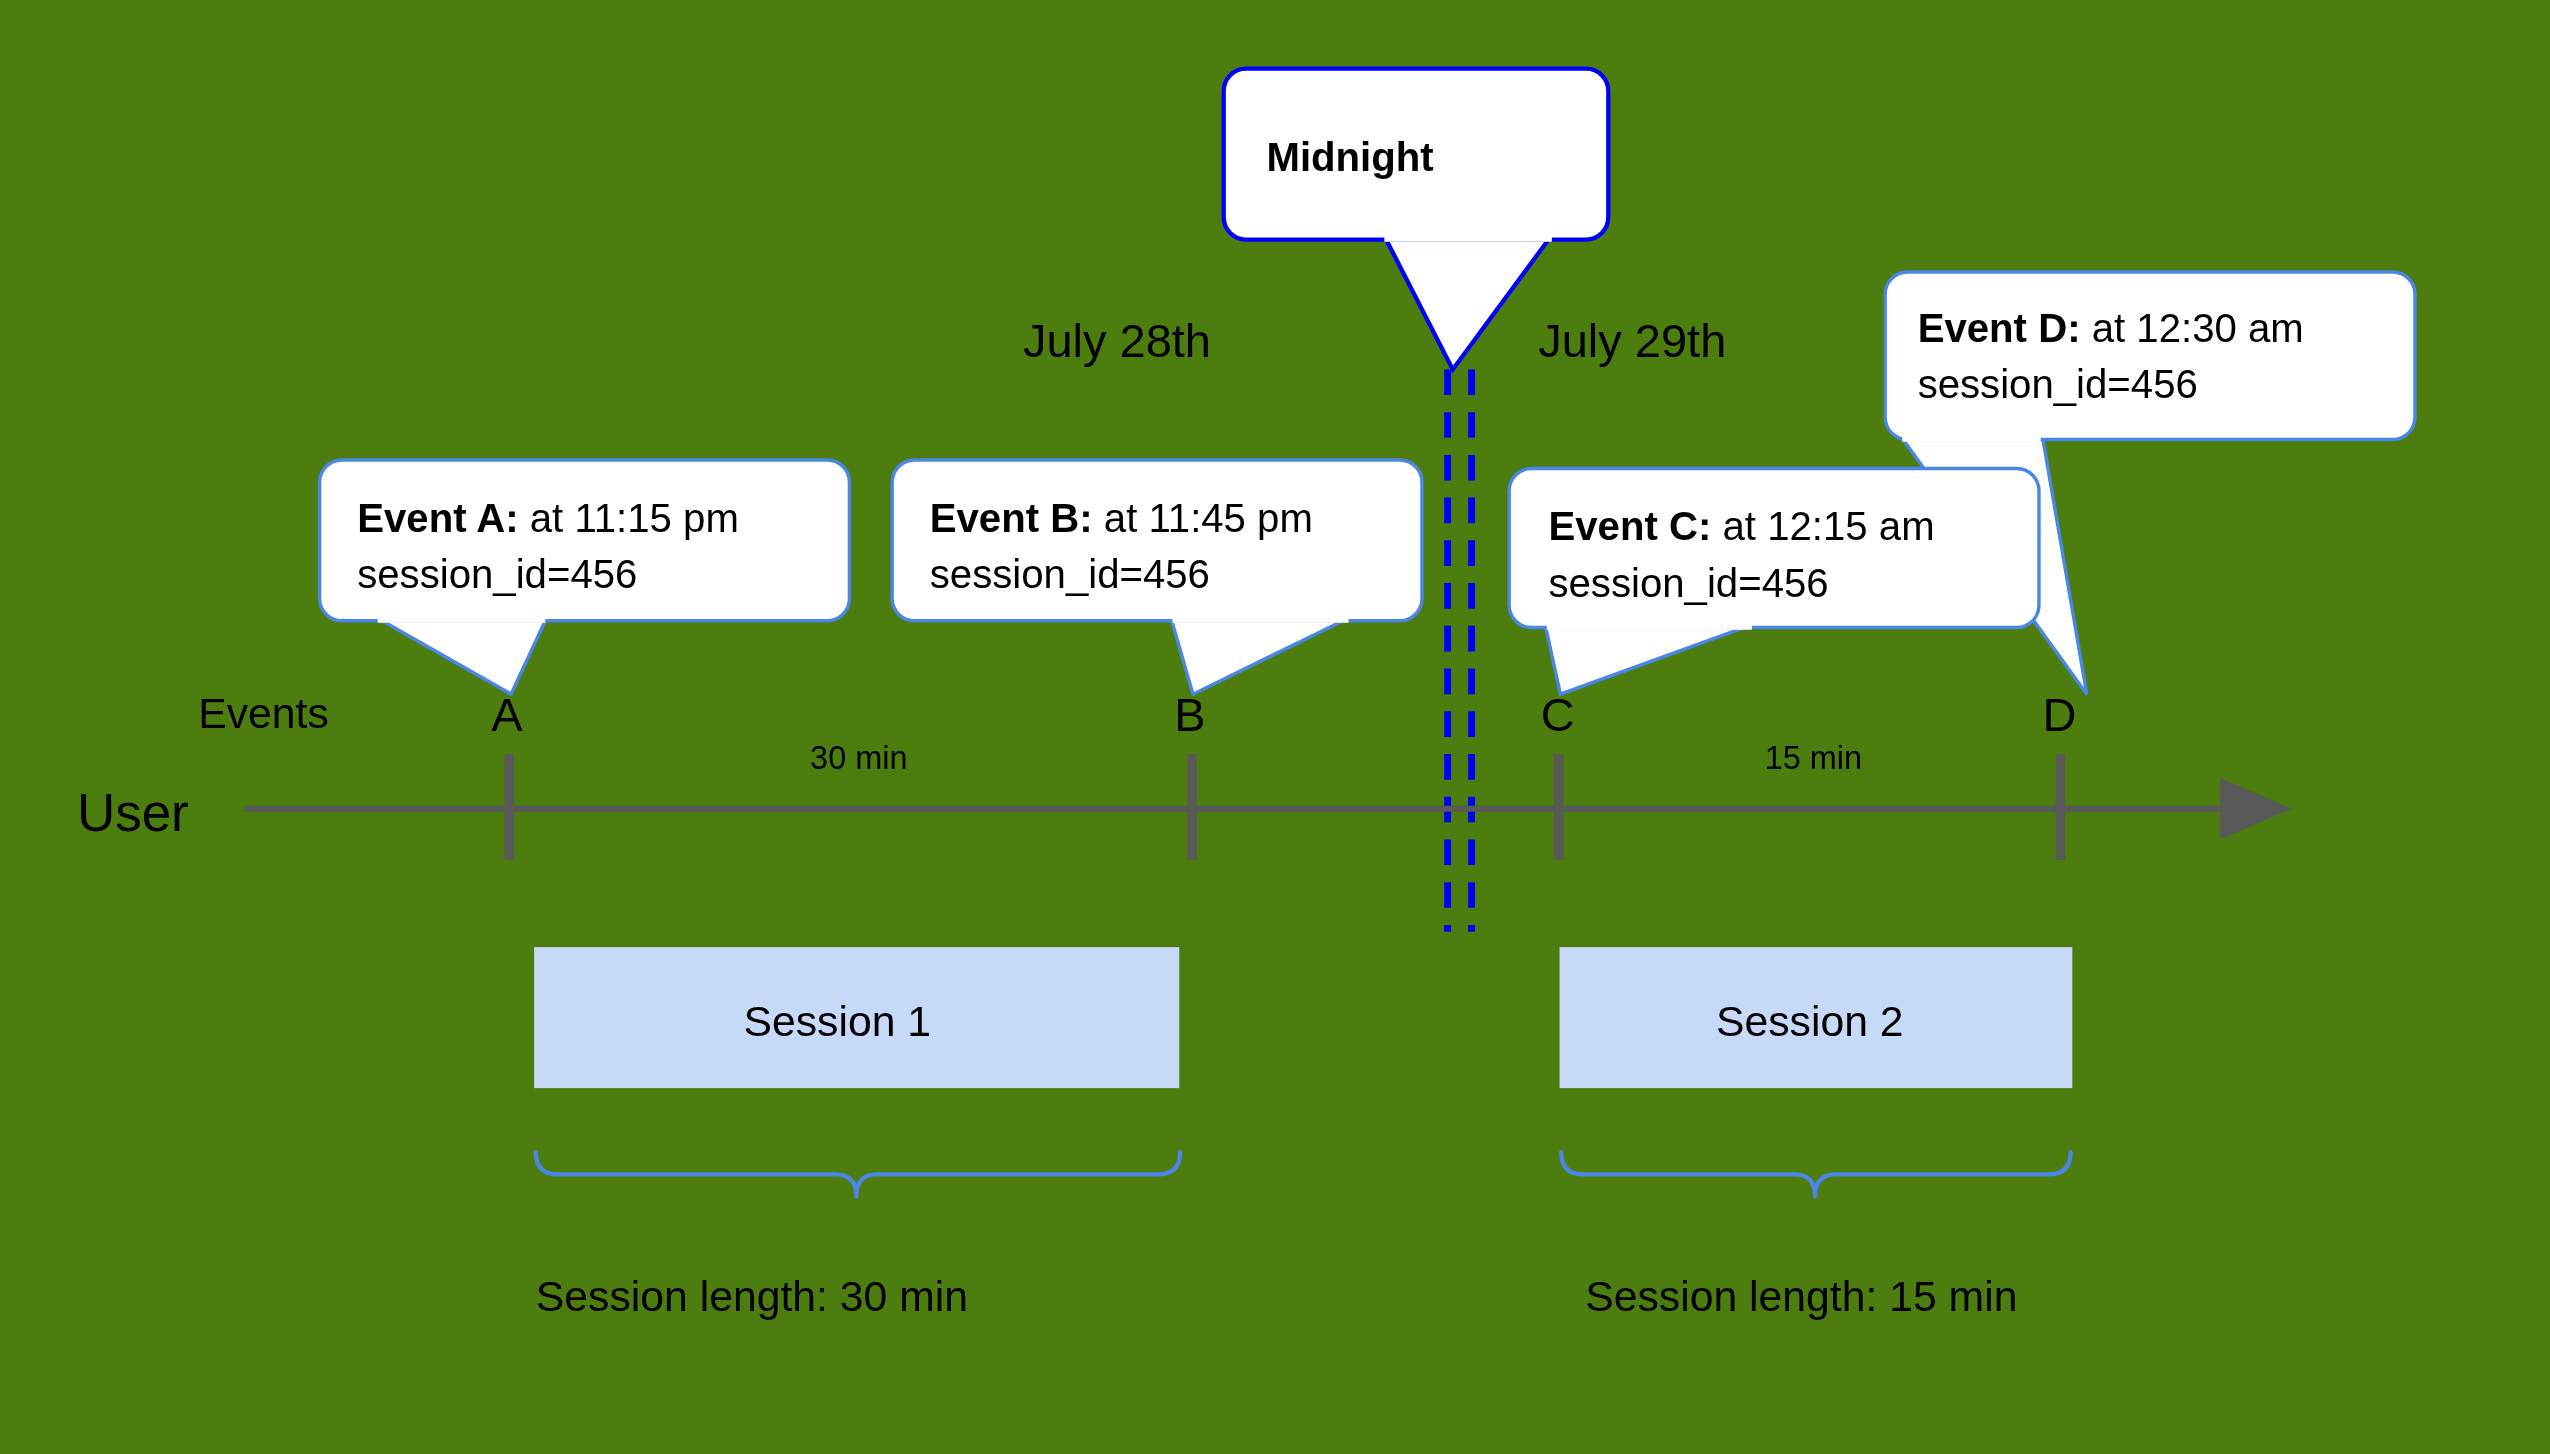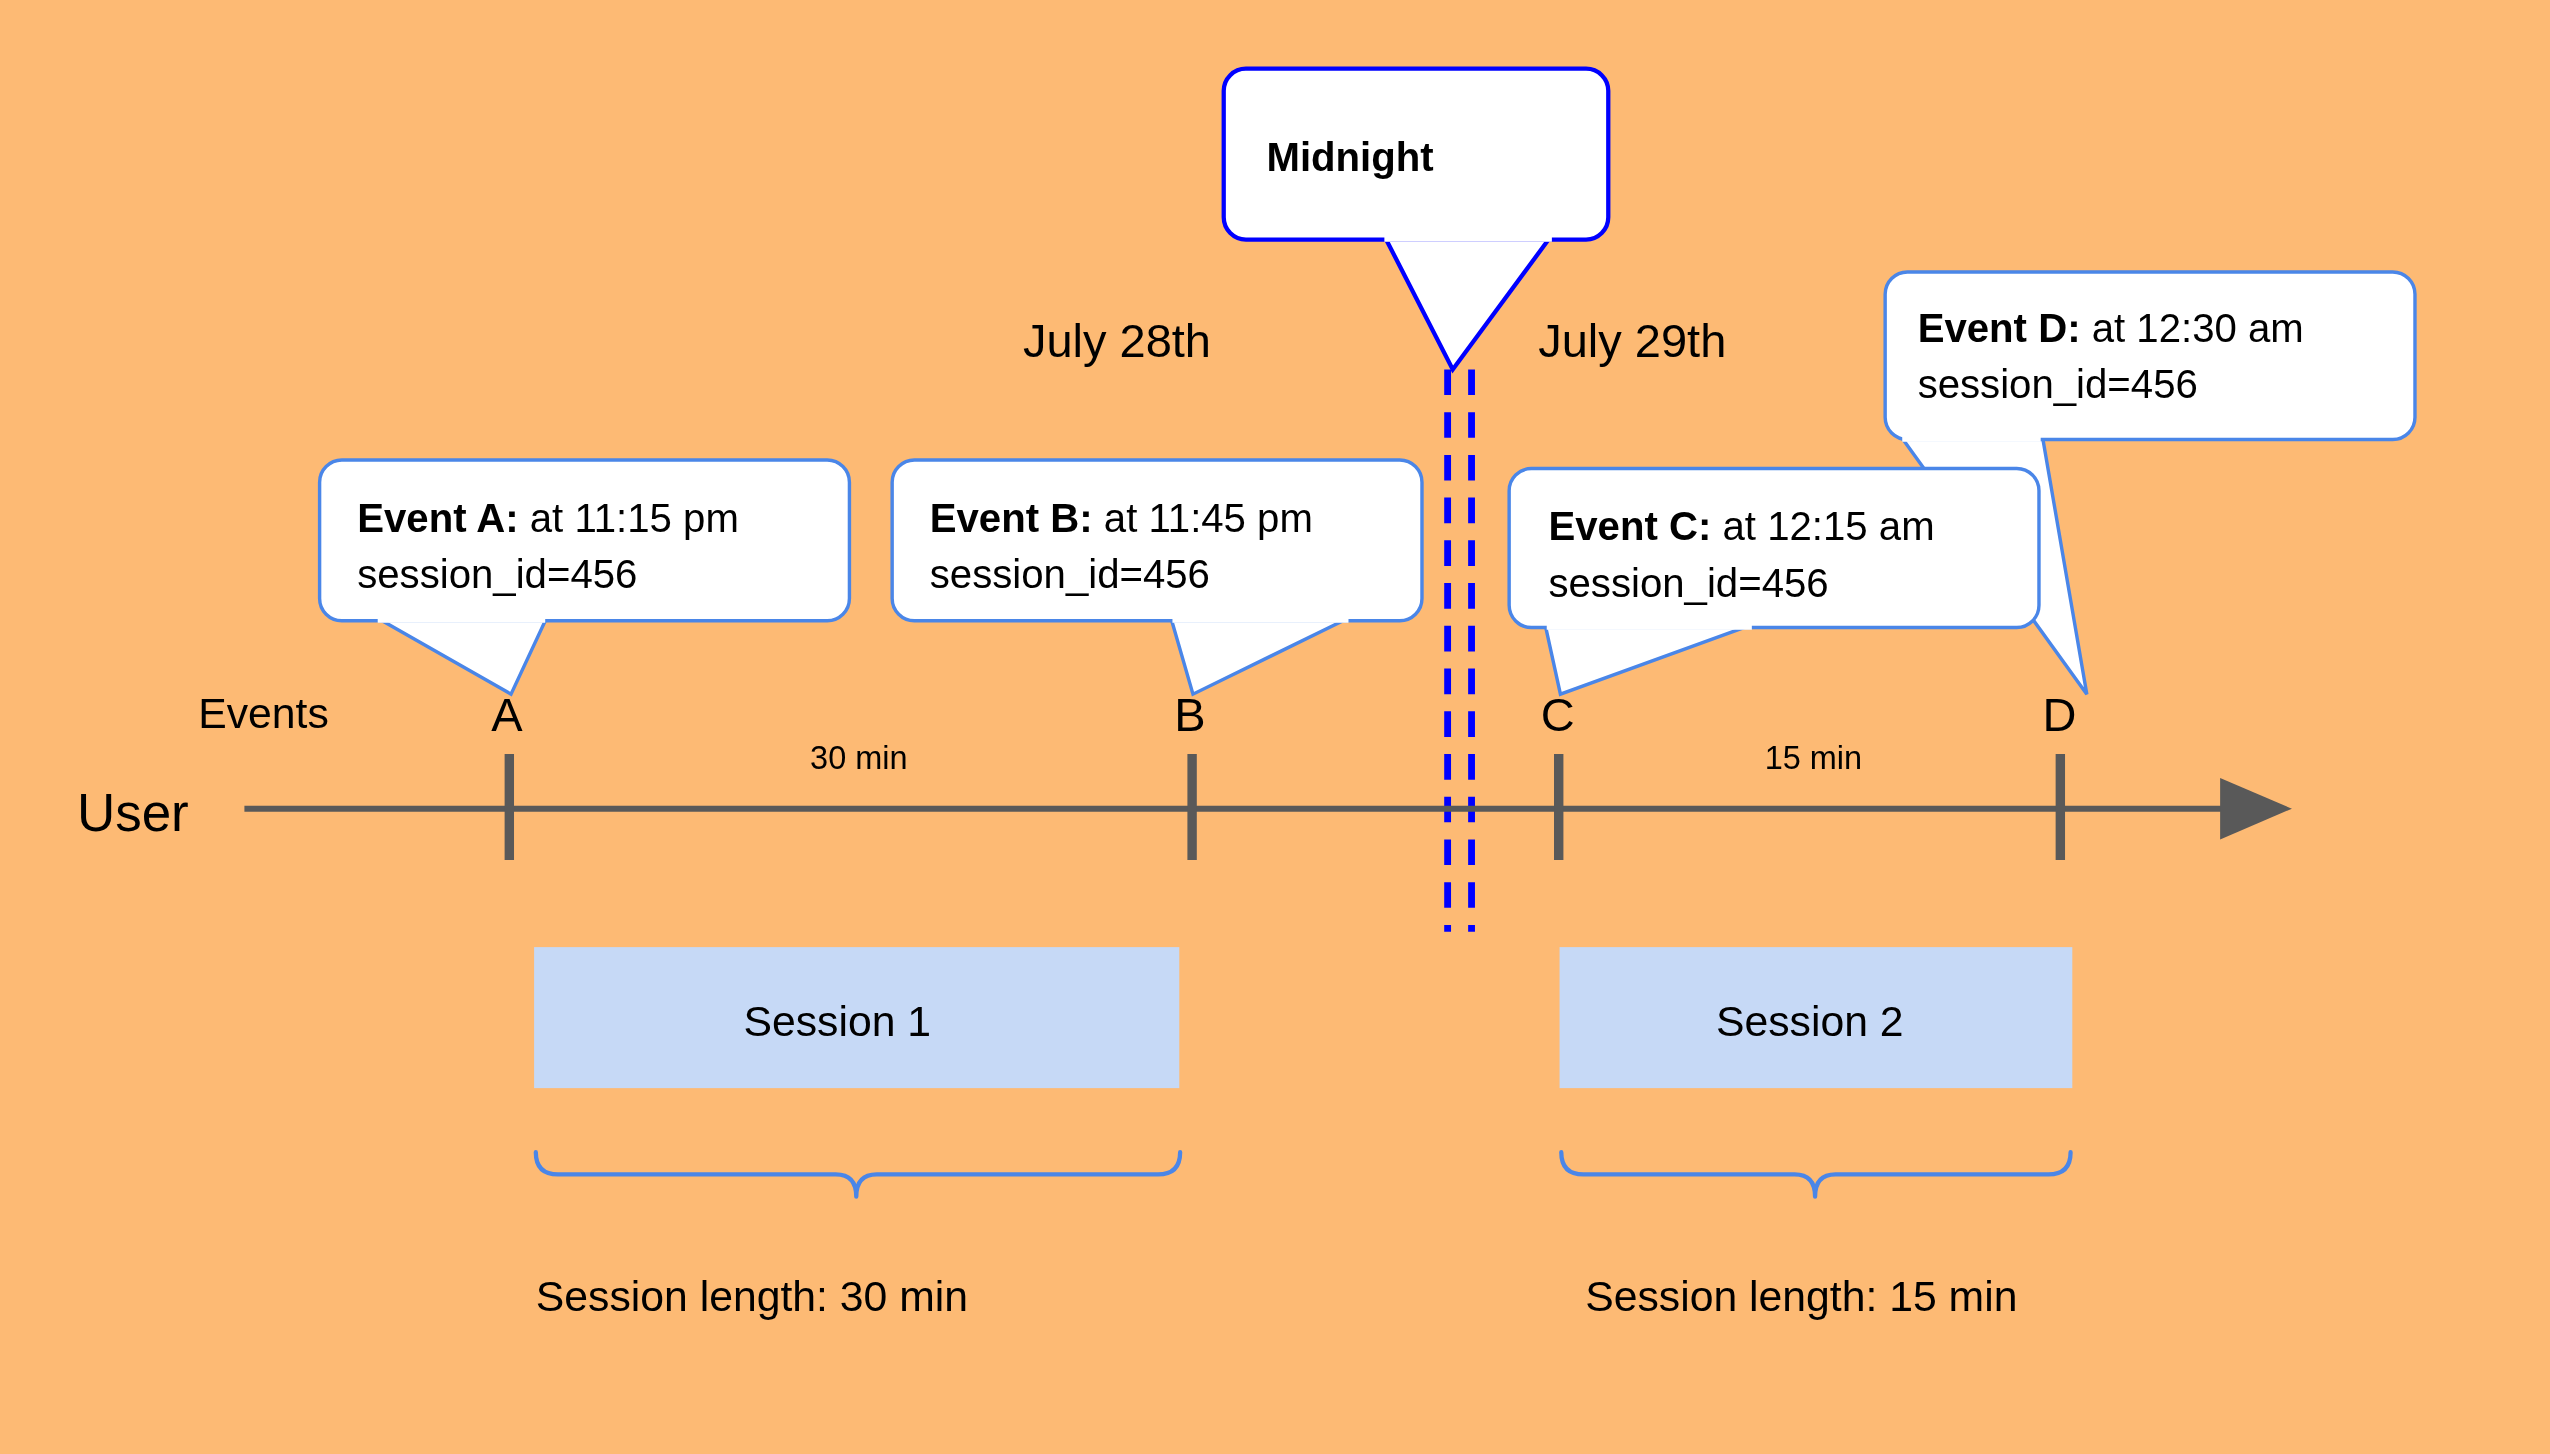--- a/index.html
+++ b/index.html
@@ -1,21 +1,21 @@
 <!DOCTYPE html>
 <html style="font-size:13.7px"><head>
 <meta charset="utf-8">
 <style>
   html,body{margin:0;padding:0;background:#ffffff;}
   body{
     width:2550px;height:1455px;
     font-family:"Liberation Sans", sans-serif;
     overflow:hidden;
   }
-  #stage{position:relative;width:2550px;height:1455px;background:#fdba74;}
+  #stage{position:relative;width:2550px;height:1455px;background:#4d7c0f;}
   svg#diagram{position:absolute;left:0;top:0;width:2550px;height:1455px;display:block;}
   .bubble-body{fill:#ffffff;stroke:#4a86e8;stroke-width:4;}
   .bubble-body.midnight{stroke:#0000ff;stroke-width:5;}
   .tail{fill:#ffffff;stroke:#4a86e8;stroke-width:4;stroke-linejoin:miter;}
   .tail.midnight{stroke:#0000ff;stroke-width:5;}
   .axis-line{stroke:#595959;stroke-width:7;}
   .tick{stroke:#595959;stroke-width:11;}
   .midnight-dash{stroke:#0000ff;stroke-width:8;stroke-dasharray:30 20;}
   .brace{fill:none;stroke:#4a86e8;stroke-width:5;stroke-linecap:round;stroke-linejoin:round;}
   .sessionbar{fill:#c6d9f6;}

